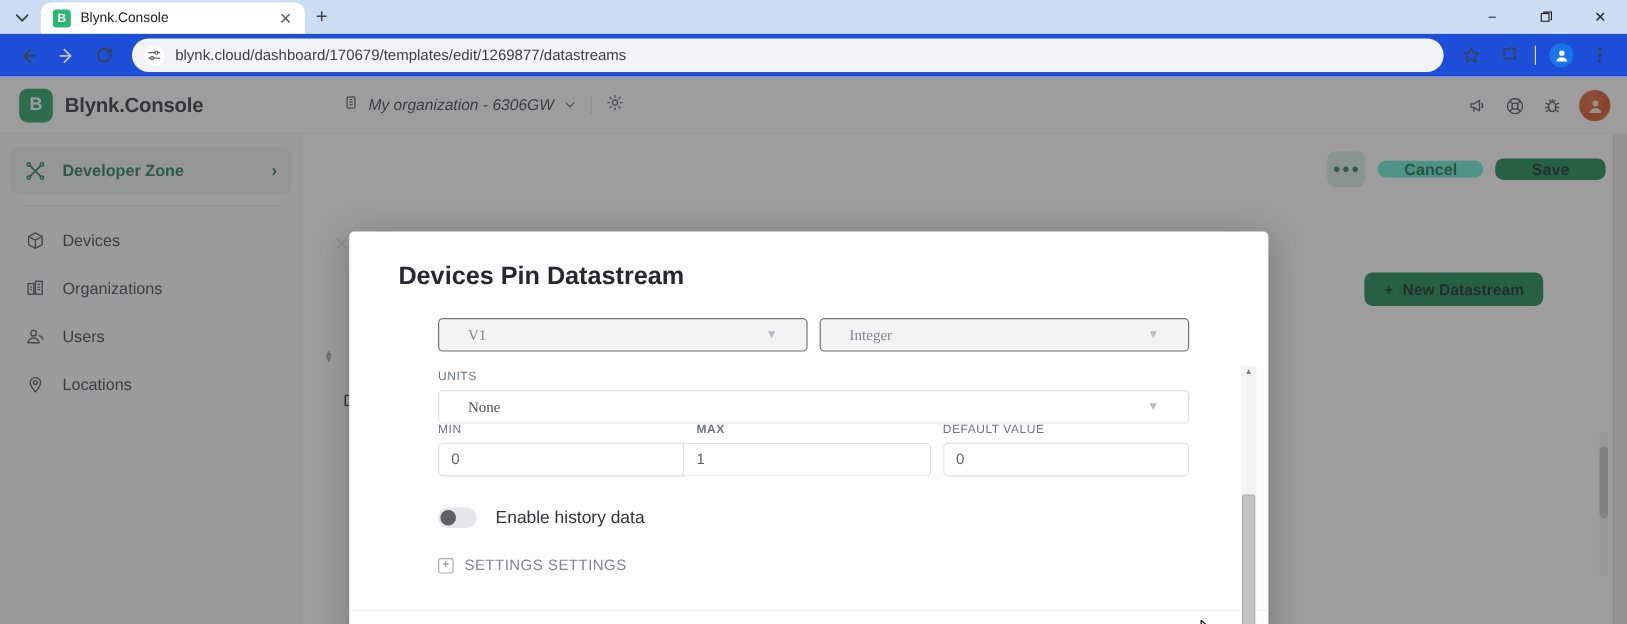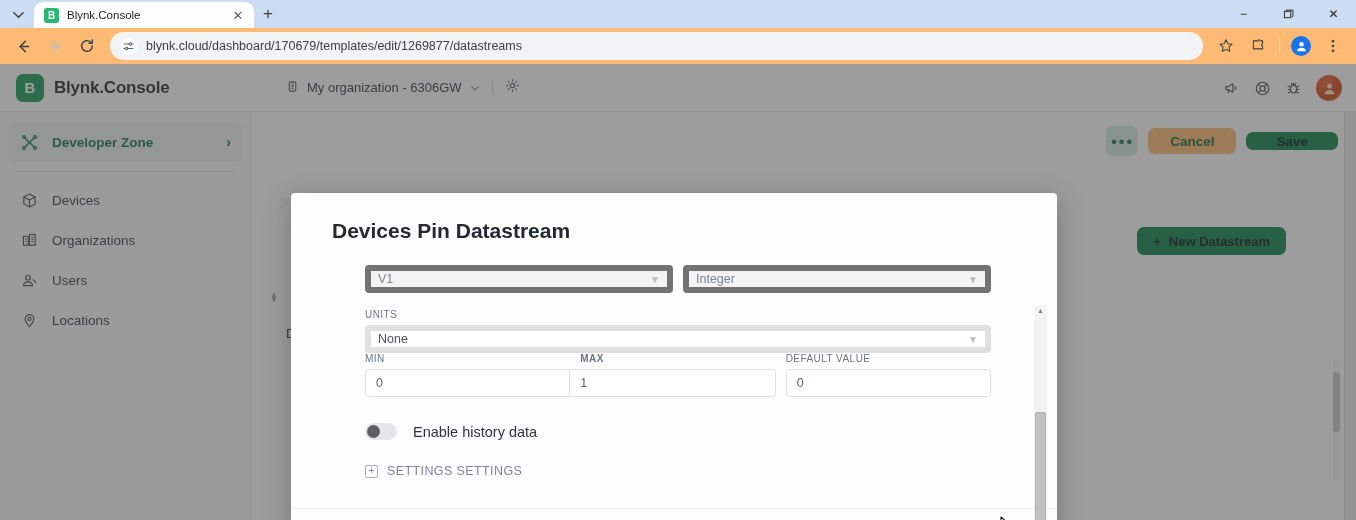--- a/index.html
+++ b/index.html
@@ -64,21 +64,21 @@
     height: 28px; display: flex;
   }
   .win-btn {
     width: 45px; height: 28px;
     display: flex; align-items: center; justify-content: center;
     color: #202124; font-size: 12px;
   }
 
   .browser-toolbar {
     height: 36px;
-    background: #fdba74;
+    background: #1d4ed8;
     display: flex;
     align-items: center;
     padding: 0 8px;
     gap: 2px;
   }
   .nav-btn {
     width: 30px; height: 30px;
     display: flex; align-items: center; justify-content: center;
     color: #3c4043; font-size: 15px;
     border-radius: 50%;
@@ -142,20 +142,21 @@
     font-size: 15px; font-weight: bold;
     display: flex; align-items: center; justify-content: center;
   }
   .brand-name { font-size: 17px; font-weight: bold; color: #2b2f33; letter-spacing: -0.2px; }
 
   .org-chip {
     display: flex; align-items: center; gap: 8px;
     padding: 6px 10px;
     border-radius: 6px;
     margin-left: 24px;
+    font-style: italic;
   }
   .org-text { font-size: 13px; color: #3a4046; }
   .org-sep { width: 1px; height: 15px; background: #d9dde1; margin: 0 4px; }
 
   .header-right {
     position: absolute; right: 14px; top: 0; height: 48px;
     display: flex; align-items: center; gap: 14px;
   }
   .hdr-icon { color: #4a5056; display: flex; align-items: center; }
   .user-av {
@@ -210,21 +211,21 @@
     font-weight: bold;
     font-family: "Liberation Sans", sans-serif;
     cursor: pointer;
   }
   .btn-dots {
     background: #d9ece2; color: #2b7a55;
     height: 30px; width: 32px;
     display: flex; align-items: center; justify-content: center;
     letter-spacing: 1px; font-size: 11px;
   }
-  .btn-cancel-bg { background: #fdba74; color: #1d6b46; height: 26px; padding: 0 22px; }
+  .btn-cancel-bg { background: #5eead4; color: #1d6b46; height: 14px; padding: 0 22px; }
   .btn-save { background: #12854f; color: #10251a; height: 18px; padding: 0 30px; }
 
   .lifecycle-row {
     display: flex; align-items: center; gap: 12px;
     padding: 40px 0 0 166px;
     color: #394149;
     font-size: 15px;
   }
   .info-dot {
     width: 15px; height: 15px; border-radius: 50%;
@@ -306,26 +307,27 @@
   .field { flex: 1; }
   .flabel {
     font-size: 10px;
     color: #6d767e;
     letter-spacing: 0.45px;
     margin-bottom: 5px;
   }
   .select-box {
     height: 28px;
     background: #f3f3f3;
-    border: 6px solid #737373;
+    border: 1px solid #737373;
     border-radius: 4px;
     display: flex; align-items: center;
-    padding: 0 7px;
+    padding: 0 24px;
     font-size: 12.5px;
     color: #7d858c;
+    font-family: Liberation Serif, serif;
   }
   .select-box.white { background: #ffffff; border-color: #e0e0e0; color: #4d555c; }
   .select-box .chevd { margin-left: auto; color: #b6bcc2; font-size: 10px; }
   .input-box {
     height: 28px;
     background: #ffffff;
     border: 1px solid #e0e0e0;
     border-radius: 4px;
     display: flex; align-items: center;
     padding: 0 10px;

